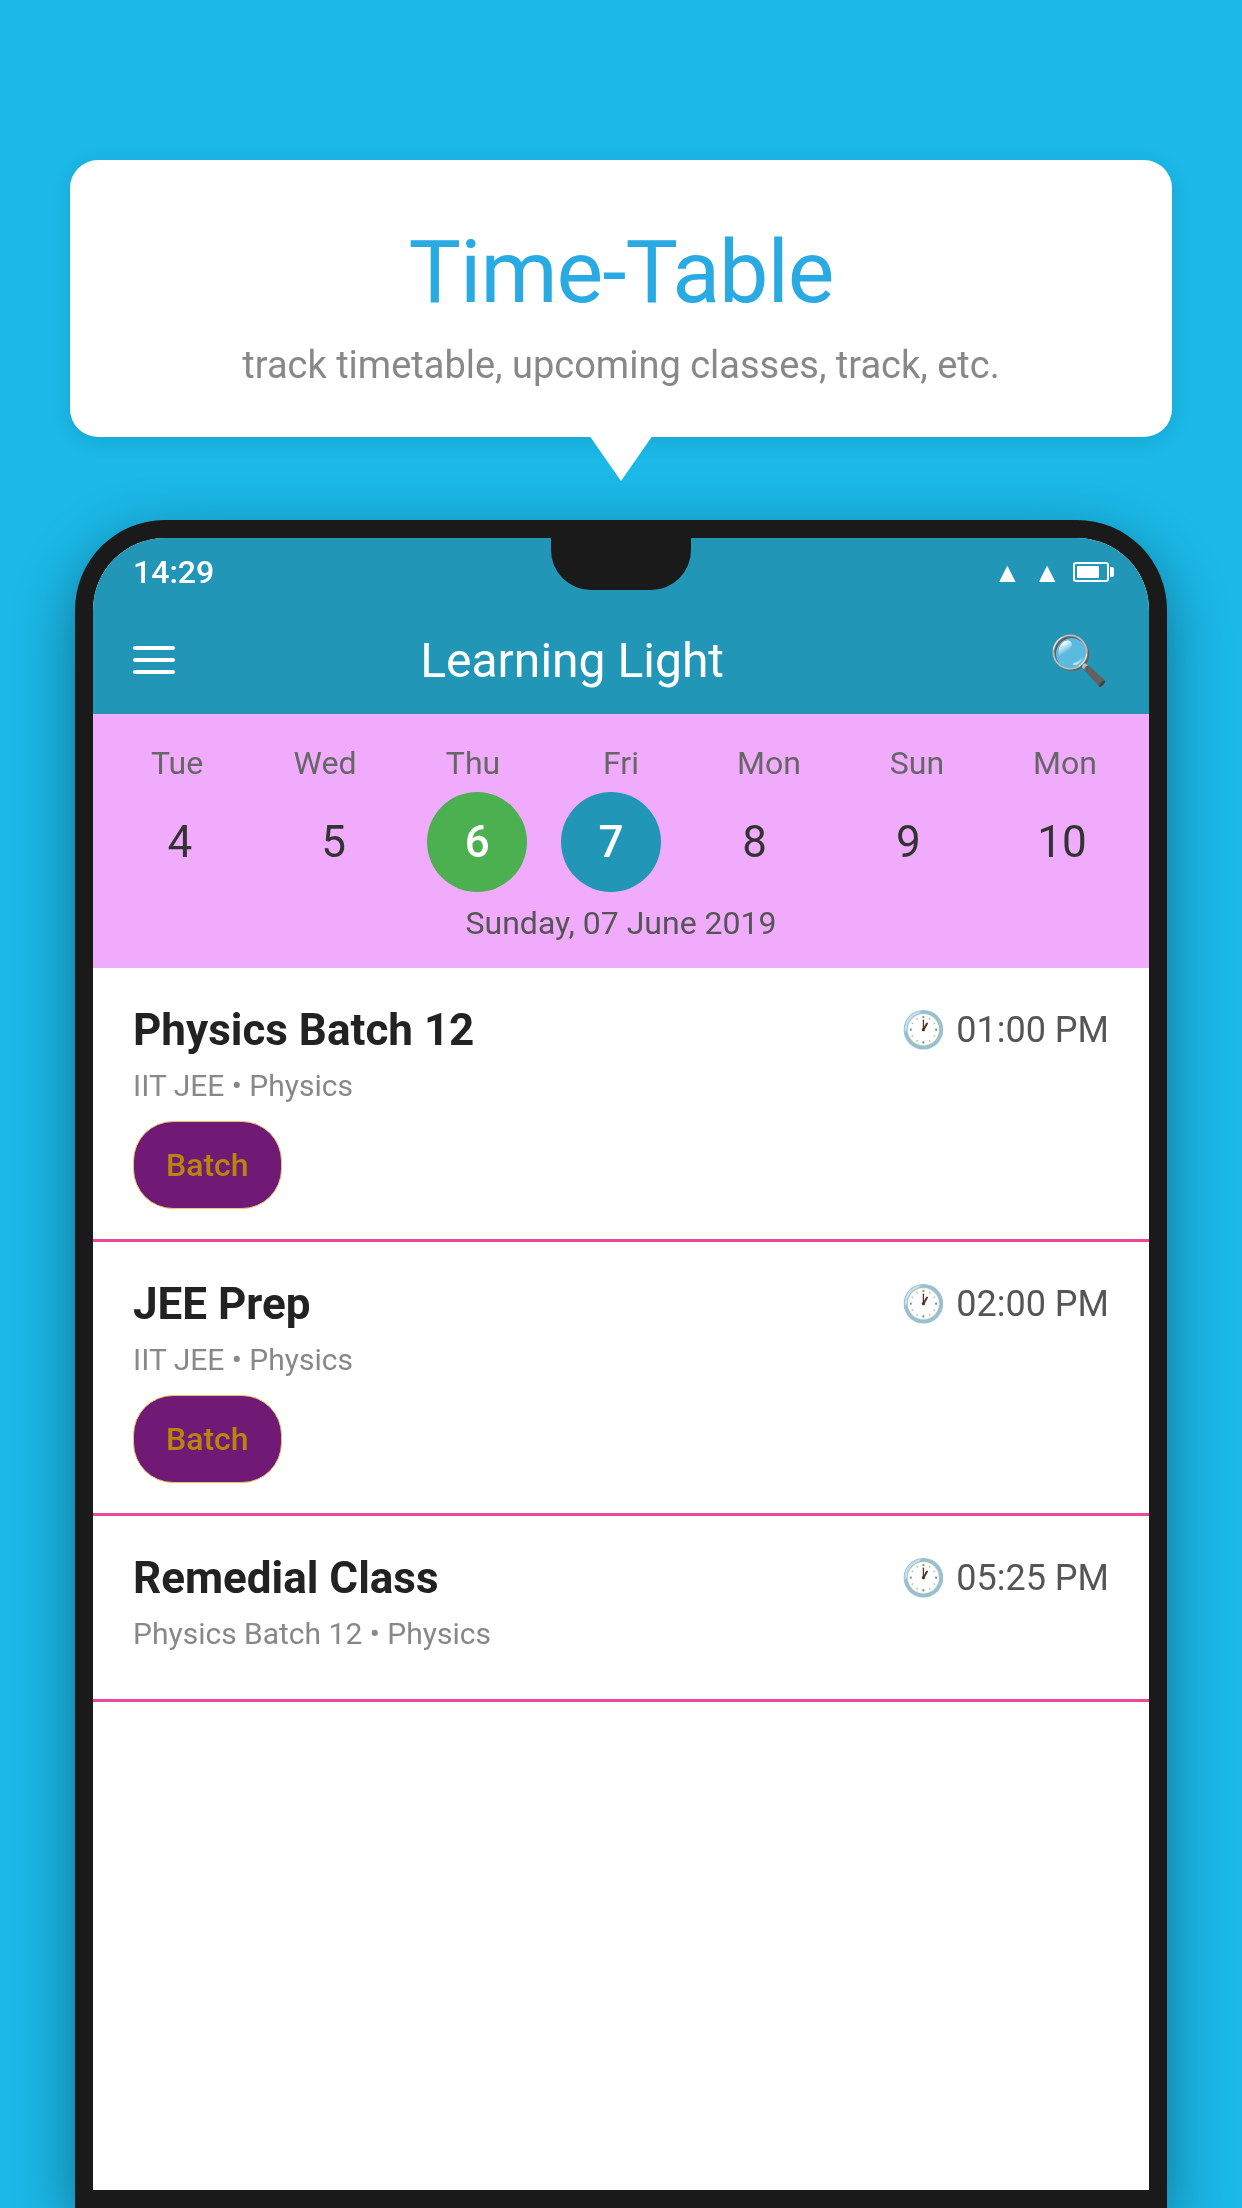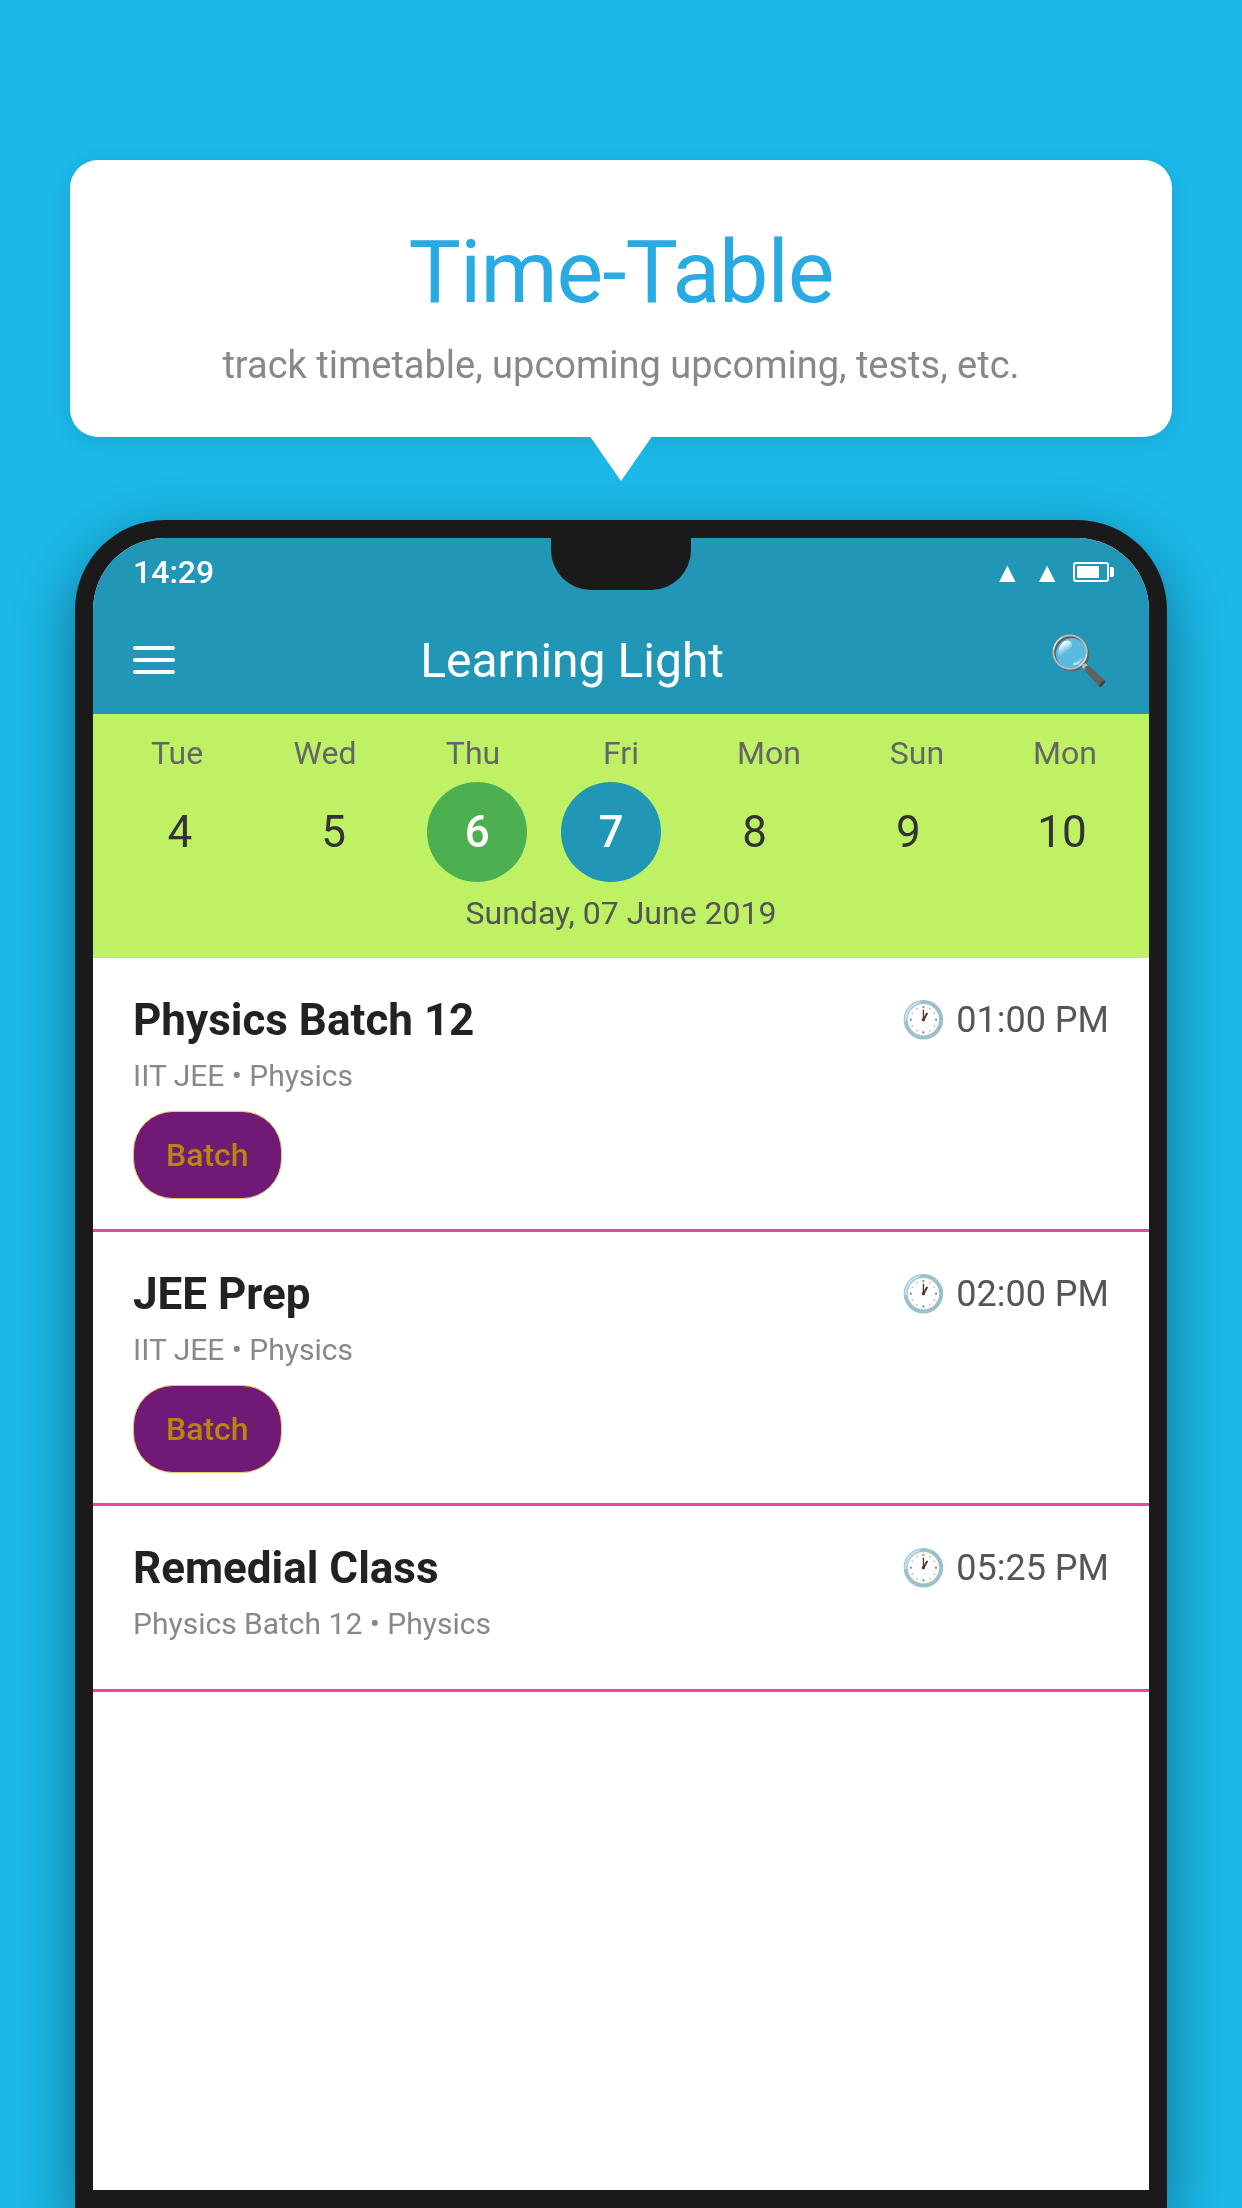--- a/index.html
+++ b/index.html
@@ -146,22 +146,22 @@
       padding-right: 80px;
     }
 
     .search-icon {
       color: white;
       font-size: 48px;
     }
 
     
     .calendar-strip {
-      background: #bef264;
-      padding: 20px 0 10px;
+      background: #f0abfc;
+      padding: 30px 0 10px;
     }
 
     .day-headers {
       display: flex;
       justify-content: space-around;
       padding: 0 10px;
       margin-bottom: 10px;
     }
 
     .day-header {
@@ -299,21 +299,21 @@
       width: 70%;
       background: white;
       border-radius: 1px;
     }
   </style>
 </head>
 <body>
 
 <div class="speech-bubble">
   <div class="bubble-title">Time-Table</div>
-  <div class="bubble-subtitle">track timetable, upcoming upcoming, tests, etc.</div>
+  <div class="bubble-subtitle">track timetable, upcoming classes, track, etc.</div>
 </div>
 
 <div class="phone-mockup">
   <div class="phone-screen">
 
     <div class="status-bar">
       <span class="status-time">14:29</span>
       <div class="notch"></div>
       <div class="status-icons">
 

